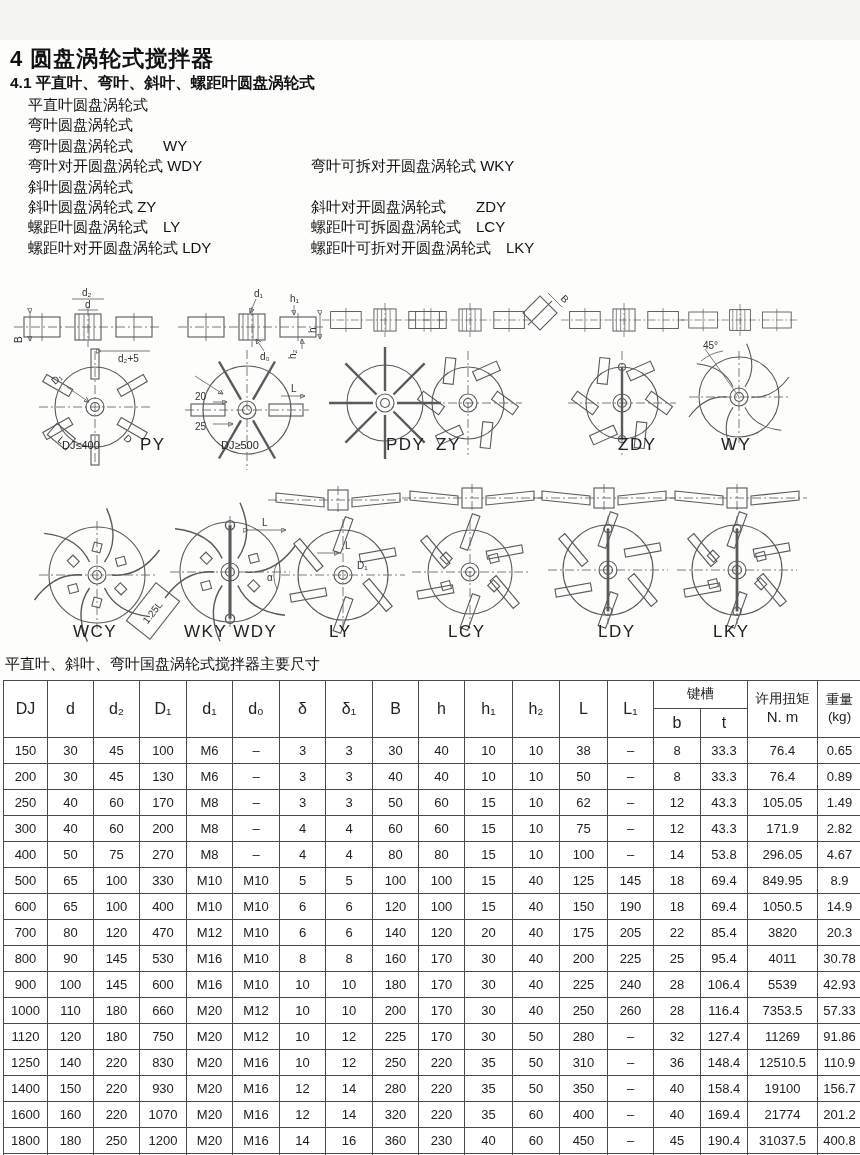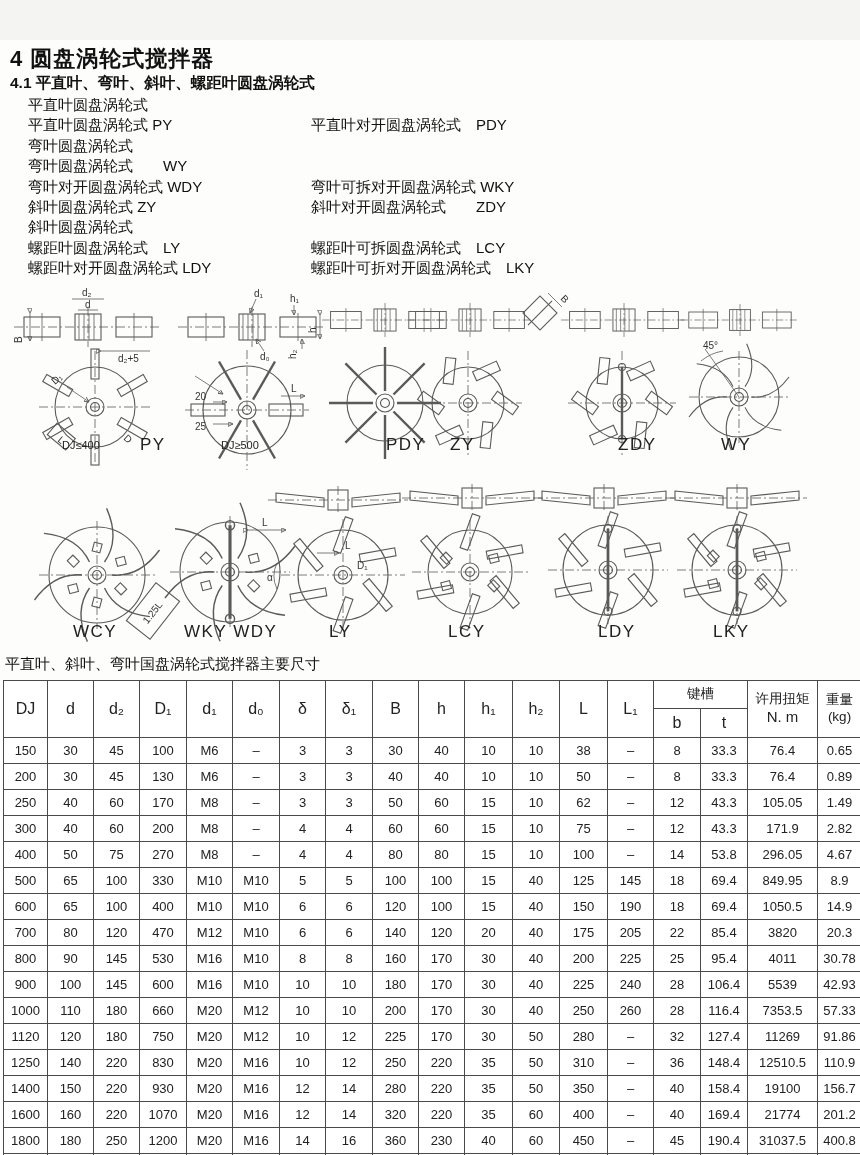--- a/index.html
+++ b/index.html
@@ -33,26 +33,25 @@
 </head>
 <body>
 
 <div class="page">
 
   <div class="abs title">4  圆盘涡轮式搅拌器</div>
   <div class="abs subtitle">4.1 平直叶、弯叶、斜叶、螺距叶圆盘涡轮式</div>
 
   <div class="abs type-list">
       <div class="tl-row"><span class="tl-left">平直叶圆盘涡轮式</span><span class="tl-right"></span></div>
-      <div class="tl-row"><span class="tl-left">平直叶圆盘涡轮式 PY</span><span class="tl-right">平直叶对开圆盘涡轮式　PDY</span></div>
       <div class="tl-row"><span class="tl-left">弯叶圆盘涡轮式</span><span class="tl-right"></span></div>
       <div class="tl-row"><span class="tl-left">弯叶圆盘涡轮式　　WY</span></div>
       <div class="tl-row"><span class="tl-left">弯叶对开圆盘涡轮式 WDY</span><span class="tl-right">弯叶可拆对开圆盘涡轮式 WKY</span></div>
+      <div class="tl-row"><span class="tl-left">斜叶圆盘涡轮式</span><span class="tl-right"></span></div>
       <div class="tl-row"><span class="tl-left">斜叶圆盘涡轮式 ZY</span><span class="tl-right">斜叶对开圆盘涡轮式　　ZDY</span></div>
-      <div class="tl-row"><span class="tl-left">斜叶圆盘涡轮式</span><span class="tl-right"></span></div>
       <div class="tl-row"><span class="tl-left">螺距叶圆盘涡轮式　LY</span><span class="tl-right">螺距叶可拆圆盘涡轮式　LCY</span></div>
       <div class="tl-row"><span class="tl-left">螺距叶对开圆盘涡轮式 LDY</span><span class="tl-right">螺距叶可折对开圆盘涡轮式　LKY</span></div>
     </div>
 
   <svg class="abs diag" style="left:0;top:245px" width="860" height="195" viewBox="0 0 860 195">
     <defs>
       <marker id="ah" markerWidth="8" markerHeight="8" refX="6" refY="3" orient="auto">
         <path d="M0 0 L6 3 L0 6 z" fill="#5a5a5a" stroke="none"></path>
       </marker>
       <g id="hub">
@@ -240,21 +239,21 @@
       <line class="thin" x1="0" y1="0" x2="-34" y2="-48"></line>
       <path class="thin" d="M-38,-36 A46,46 0 0 1 -16,-46"></path>
       <text x="-36" y="-48">45°</text>
     </g>
   </svg>
 
   <span class="dsub" style="left:62px;top:399px">DJ≤400</span>
   <span class="dlabel" style="left:140px;top:395px">PY</span>
   <span class="dsub" style="left:221px;top:399px">DJ≥500</span>
   <span class="dlabel" style="left:386px;top:395px">PDY</span>
-  <span class="dlabel" style="left:450px;top:395px">ZY</span>
+  <span class="dlabel" style="left:436px;top:395px">ZY</span>
   <span class="dlabel" style="left:618px;top:395px">ZDY</span>
   <span class="dlabel" style="left:721px;top:395px">WY</span>
 
   <svg class="abs diag" style="left:0;top:440px" width="860" height="172" viewBox="0 0 860 172">
 
     <g transform="translate(97,95)">
       <line class="dd" x1="-58" y1="0" x2="58" y2="0"></line>
       <line class="dd" x1="0" y1="-54" x2="0" y2="54"></line>
       <circle r="48"></circle>
       <use href="#hub"></use>

